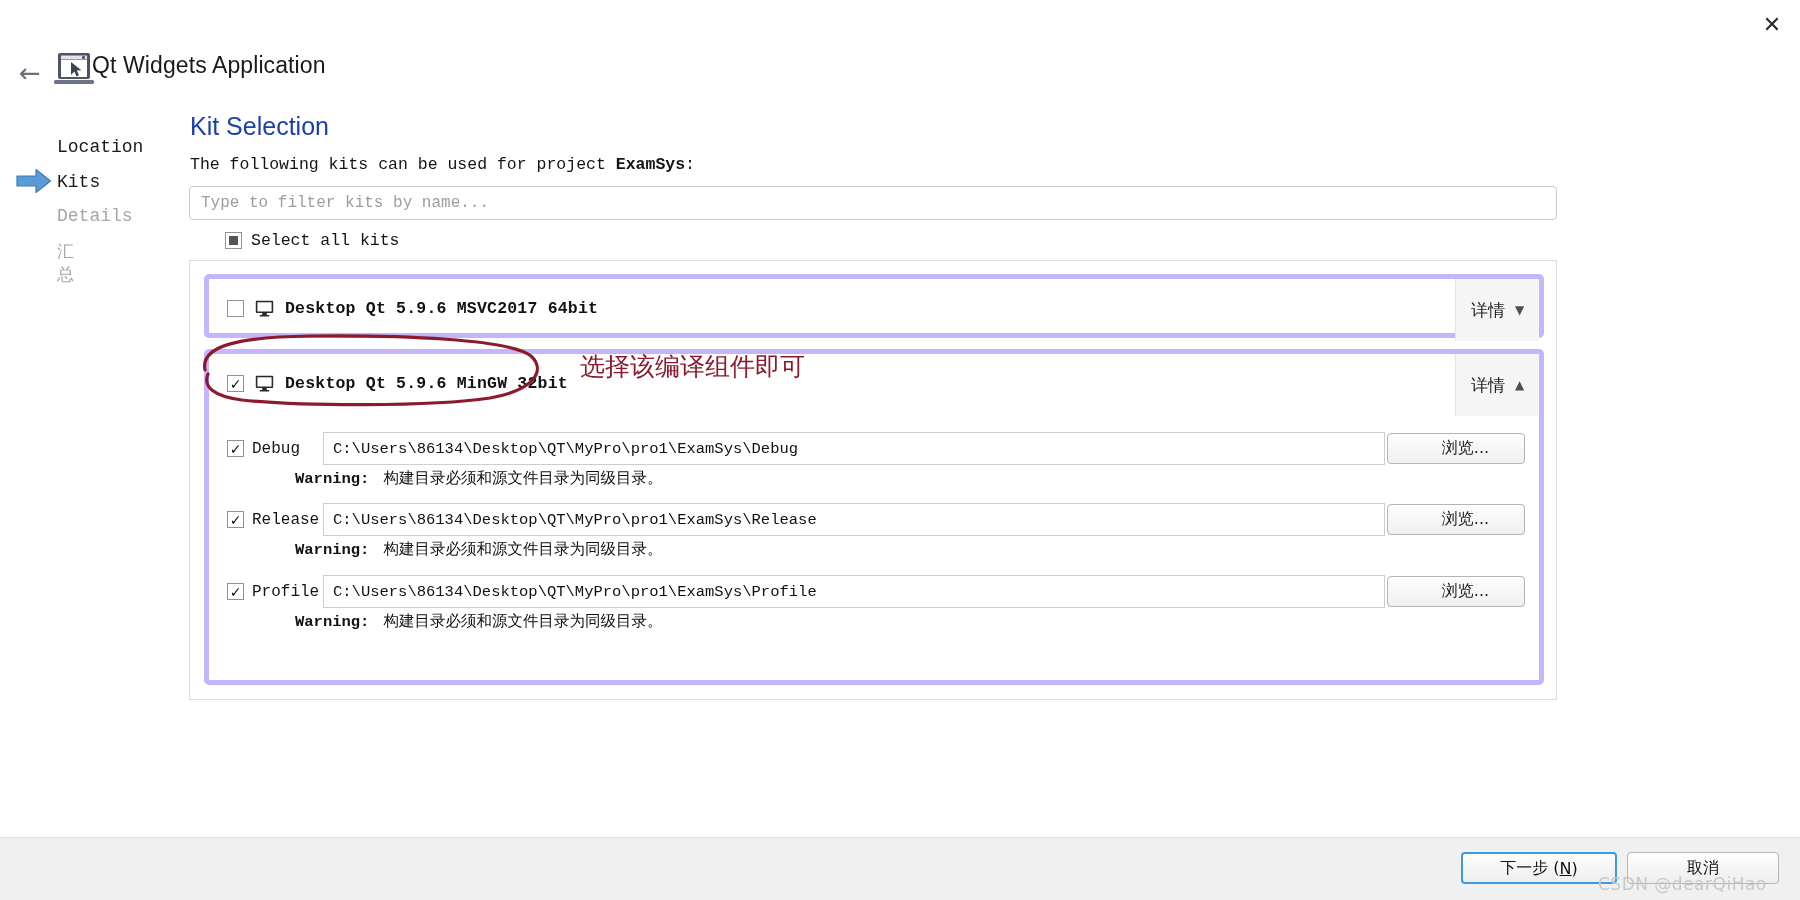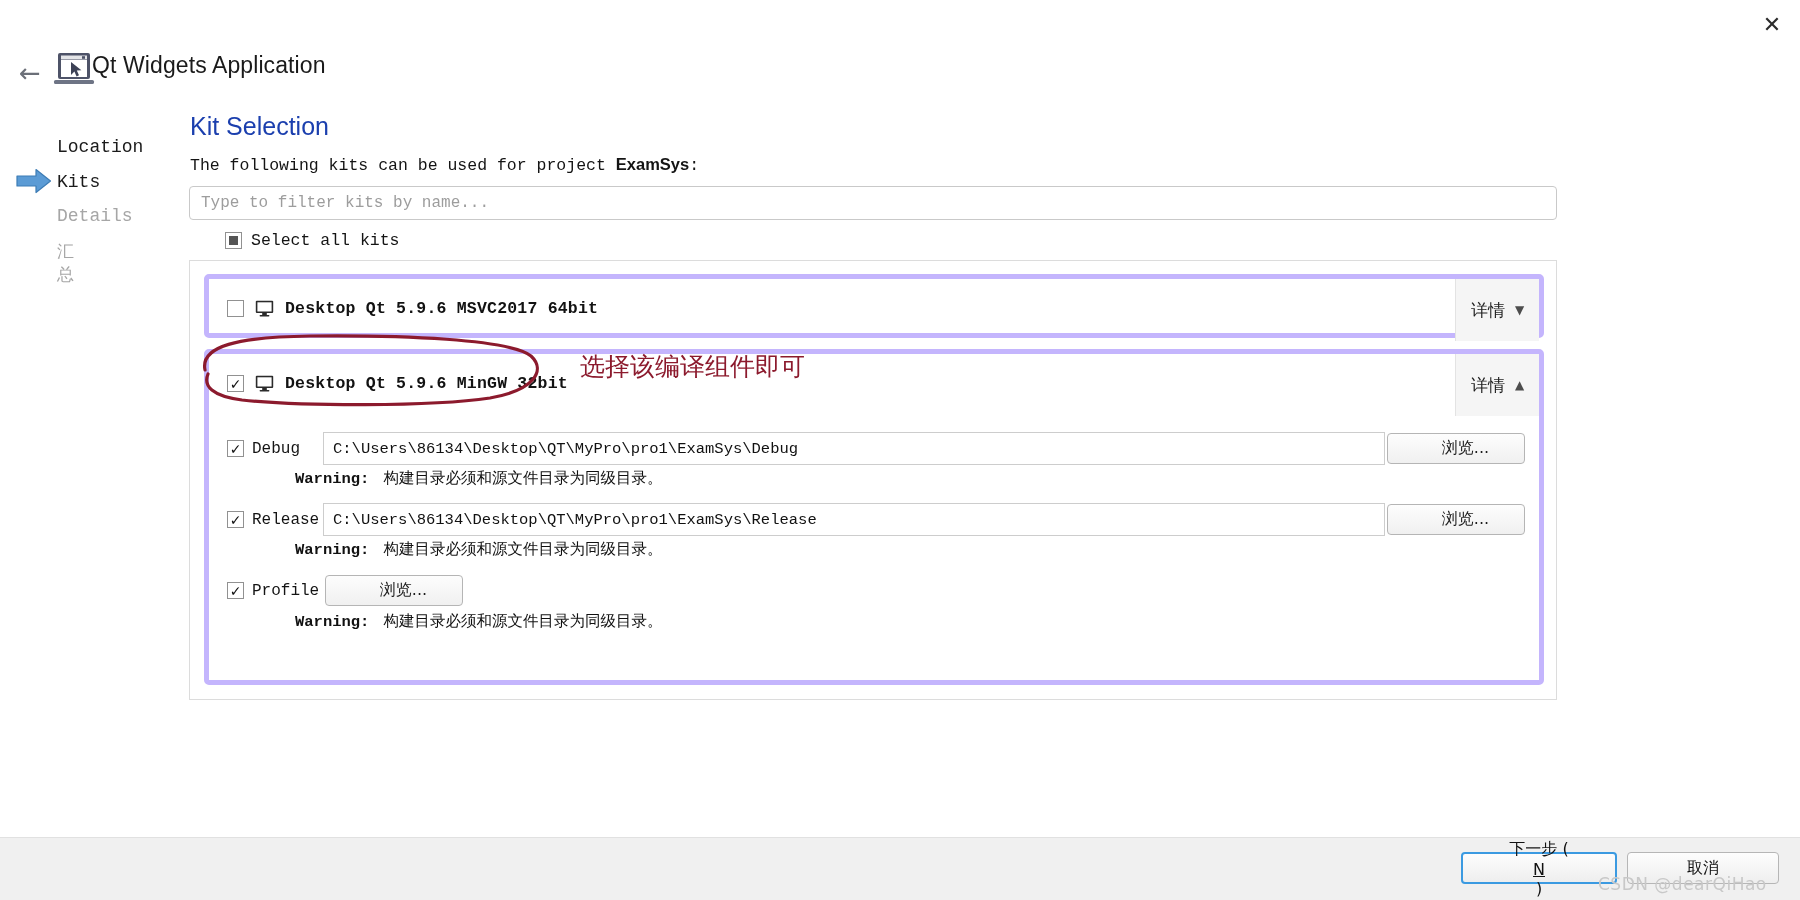--- a/index.html
+++ b/index.html
@@ -60,21 +60,21 @@
   .page-title {
     position: absolute; left: 190px; top: 112px;
     font-size: 25px; color: #1b3fae;
     font-family: "Liberation Sans", sans-serif;
   }
   .desc {
     position: absolute; left: 190px; top: 155px;
     font-family: "Liberation Mono", monospace;
     font-size: 16.5px; color: #141414; white-space: pre;
   }
-  .desc b { font-family: Liberation Sans, sans-serif; font-weight: bold; }
+  .desc b { font-family: Liberation Mono, monospace; font-weight: bold; }
 
   .filter-input {
     position: absolute; left: 189px; top: 186px;
     width: 1368px; height: 34px;
     border: 1px solid #c9c9c9; border-radius: 4px;
     background: #fff; box-sizing: border-box;
     padding: 0 11px;
     font-family: "Liberation Mono", monospace; font-size: 16px;
     color: #141414;
   }
@@ -188,21 +188,21 @@
     background: #f0f0f0; border-top: 1px solid #e1e1e1;
   }
   .foot-btn {
     position: absolute; top: 14px; height: 32px;
     border-radius: 4px; box-sizing: border-box;
     display: flex; align-items: center; justify-content: center;
     font-size: 16px; color: #111; cursor: pointer;
     background: linear-gradient(#fdfdfd,#eeeeee);
     font-family: "DejaVu Sans", sans-serif;
   }
-  .foot-next { left: 1461px; width: 156px; border: 2px solid #3b9ae1; flex-direction: column; }
+  .foot-next { left: 1461px; width: 156px; border: 2px solid #3b9ae1; }
   .foot-cancel { left: 1627px; width: 152px; border: 1px solid #b6b6b6; }
   .kbd-u { text-decoration: underline; }
   .watermark {
     position: absolute; left: 1598px; top: 874px;
     font-size: 17px; color: #c8c8c8; letter-spacing: .5px;
     font-family: "DejaVu Sans", sans-serif;
   }
 </style>
 </head>
 <body>
@@ -308,20 +308,21 @@
       <div class="warn-row" style="top:185px">
         <span class="warn-kw">Warning:</span>
         <span class="warn-msg">构建目录必须和源文件目录为同级目录。</span>
       </div>
 
       <div class="cfg-row" style="top:221px">
         <div class="cfg-check">
           <span class="cb checked"></span>
           <span class="cfg-label">Profile</span>
         </div>
+        <div class="cfg-path">C:\Users\86134\Desktop\QT\MyPro\pro1\ExamSys\Profile</div>
         <div class="browse-btn">浏览...</div>
       </div>
       <div class="warn-row" style="top:257px">
         <span class="warn-kw">Warning:</span>
         <span class="warn-msg">构建目录必须和源文件目录为同级目录。</span>
       </div>
     </div>
   </div>
 
   <svg class="annot-svg" width="370" height="80" viewBox="0 0 370 80">

